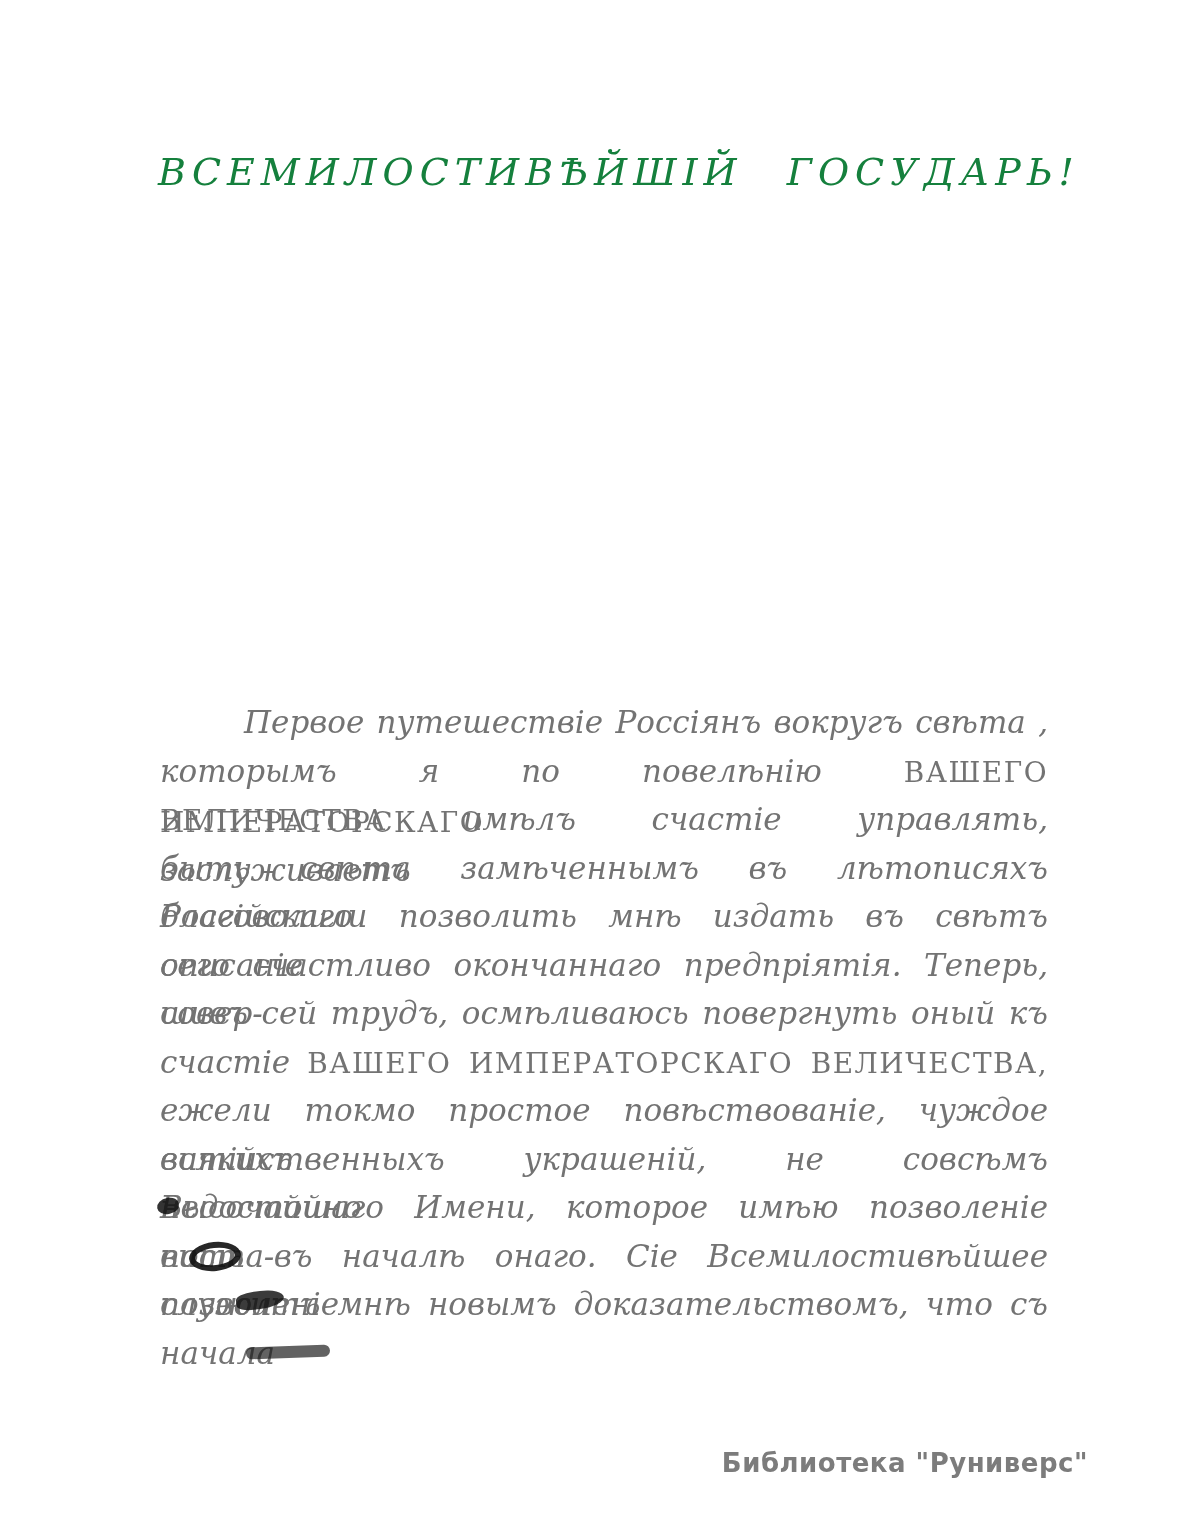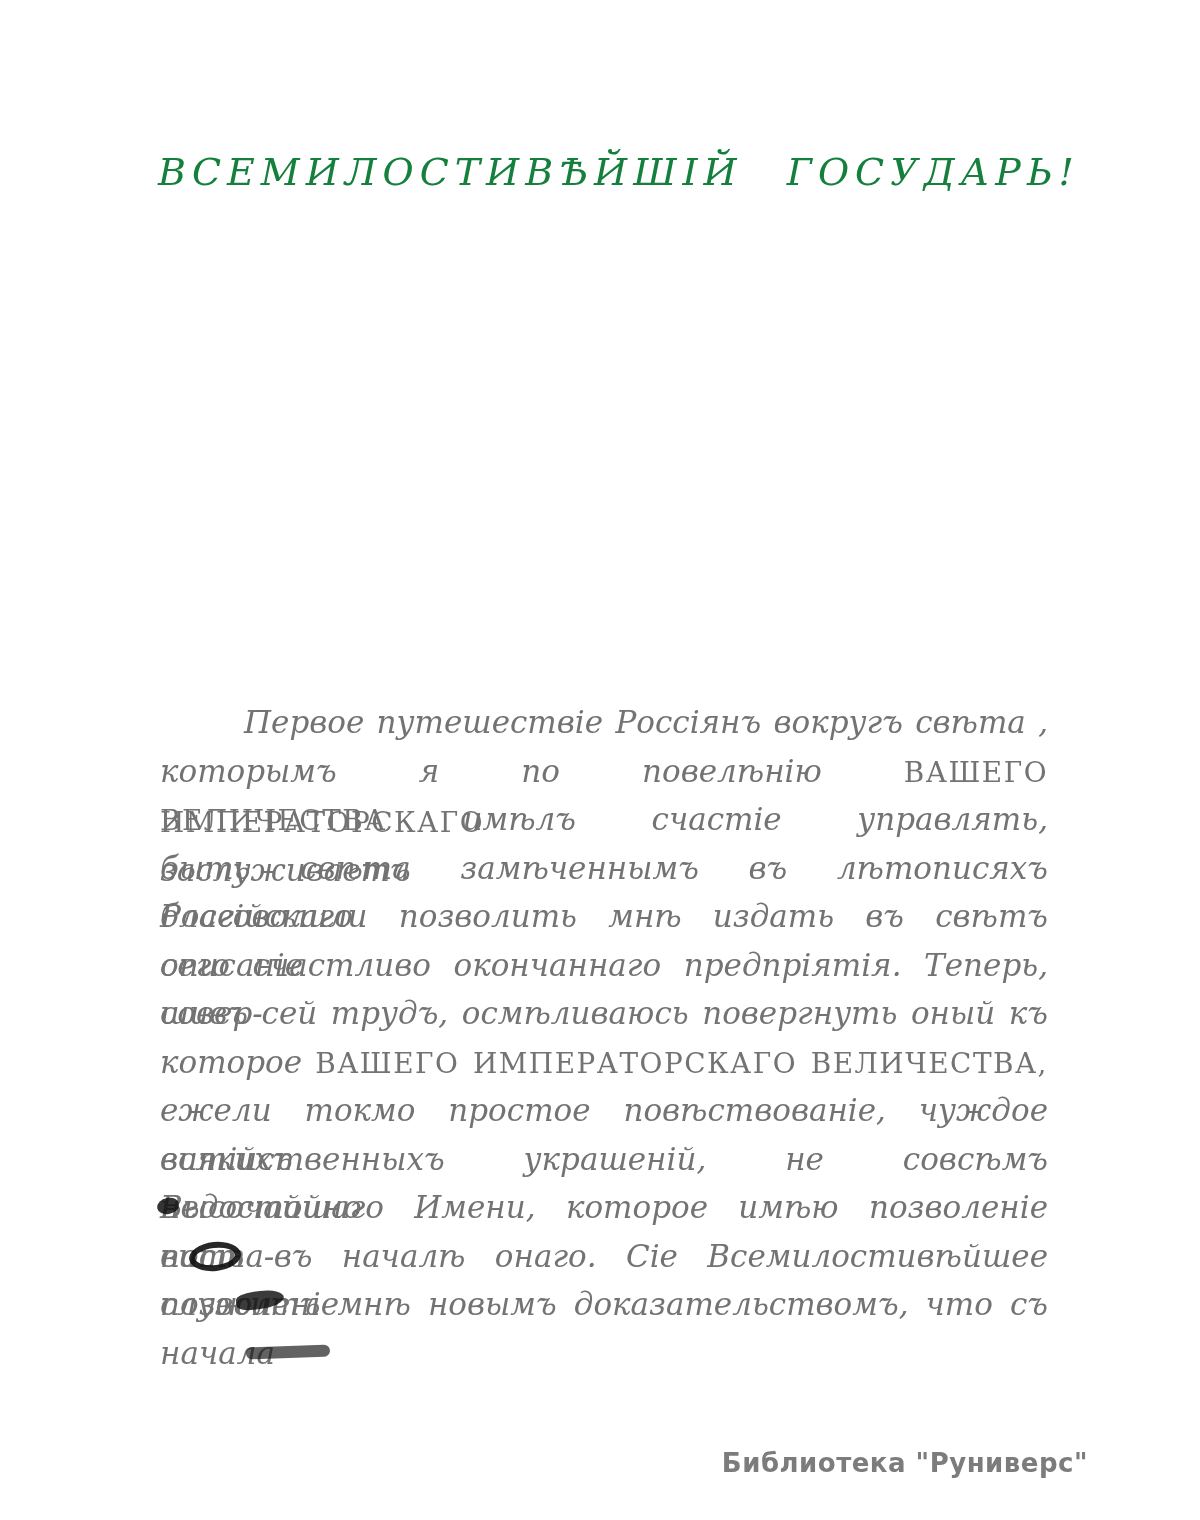--- a/index.html
+++ b/index.html
@@ -131,21 +131,21 @@
   <div class="doc-title">ВСЕМИЛОСТИВѢЙШІЙ ГОСУДАРЬ!</div>
 
   <div class="body-block" id="body-block">
       <div class="line indent"><span class="seg-italic">Первое путешествіе Россіянъ вокругъ свѣта ,</span></div>
       <div class="line"><span class="seg-italic">которымъ я по повелѣнію </span><span class="seg-caps">ВАШЕГО ИМПЕРАТОРСКАГО</span></div>
       <div class="line"><span class="seg-caps">ВЕЛИЧЕСТВА</span><span class="seg-italic"> имѣлъ счастіе управлять, заслуживаетъ</span></div>
       <div class="line"><span class="seg-italic">быть свѣта замѣченнымъ въ лѣтописяхъ Россійскаго</span></div>
       <div class="line"><span class="seg-italic">благоволили позволить мнѣ издать въ свѣтъ описаніе</span></div>
       <div class="line"><span class="seg-italic">сего счастливо окончаннаго предпріятія. Теперь, совер-</span></div>
       <div class="line"><span class="seg-italic">шивъ сей трудъ, осмѣливаюсь повергнуть оный къ</span></div>
-      <div class="line"><span class="seg-italic">которое </span><span class="seg-caps">ВАШЕГО ИМПЕРАТОРСКАГО ВЕЛИЧЕСТВА,</span></div>
+      <div class="line"><span class="seg-italic">счастіе </span><span class="seg-caps">ВАШЕГО ИМПЕРАТОРСКАГО ВЕЛИЧЕСТВА,</span></div>
       <div class="line"><span class="seg-italic">ежели токмо простое повѣствованіе, чуждое всякихъ</span></div>
       <div class="line"><span class="seg-italic">витійственныхъ украшеній, не совсѣмъ недостойно</span></div>
       <div class="line"><span class="seg-italic">Высочайшаго Имени, которое имѣю позволеніе поста-</span></div>
       <div class="line"><span class="seg-italic">вить въ началѣ онаго. Сіе Всемилостивѣйшее позволеніе</span></div>
       <div class="line"><span class="seg-italic">служитъ мнѣ новымъ доказательствомъ, что съ начала</span></div>
     </div>
 
   <div class="ink-blot blot-small"></div>
   <div class="ink-blot blot-ring"></div>
   <div class="ink-blot blot-solid"></div>

